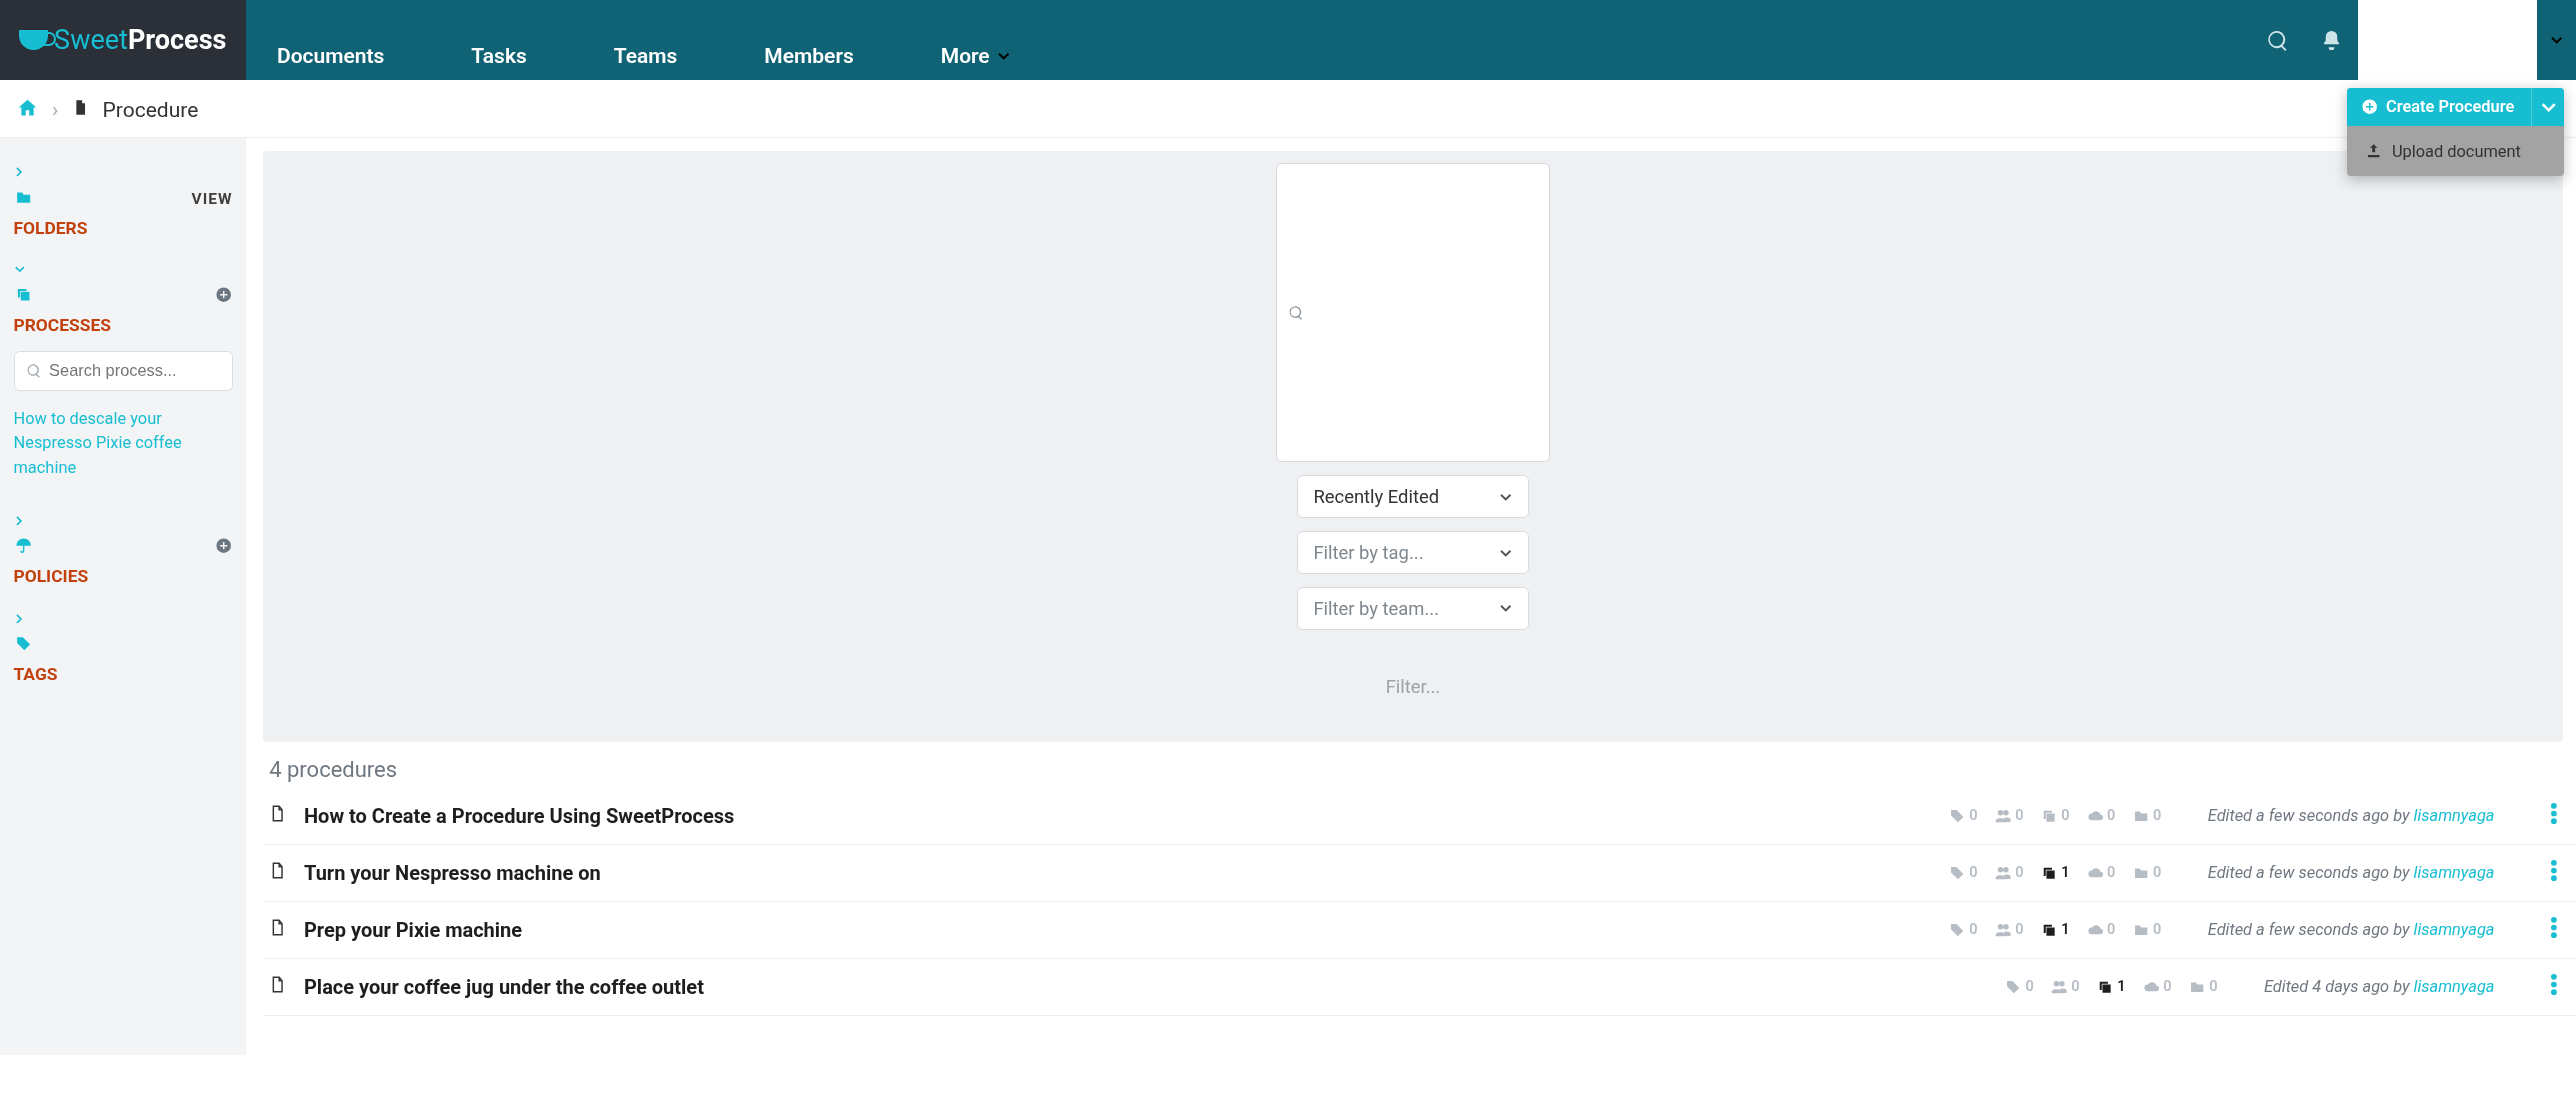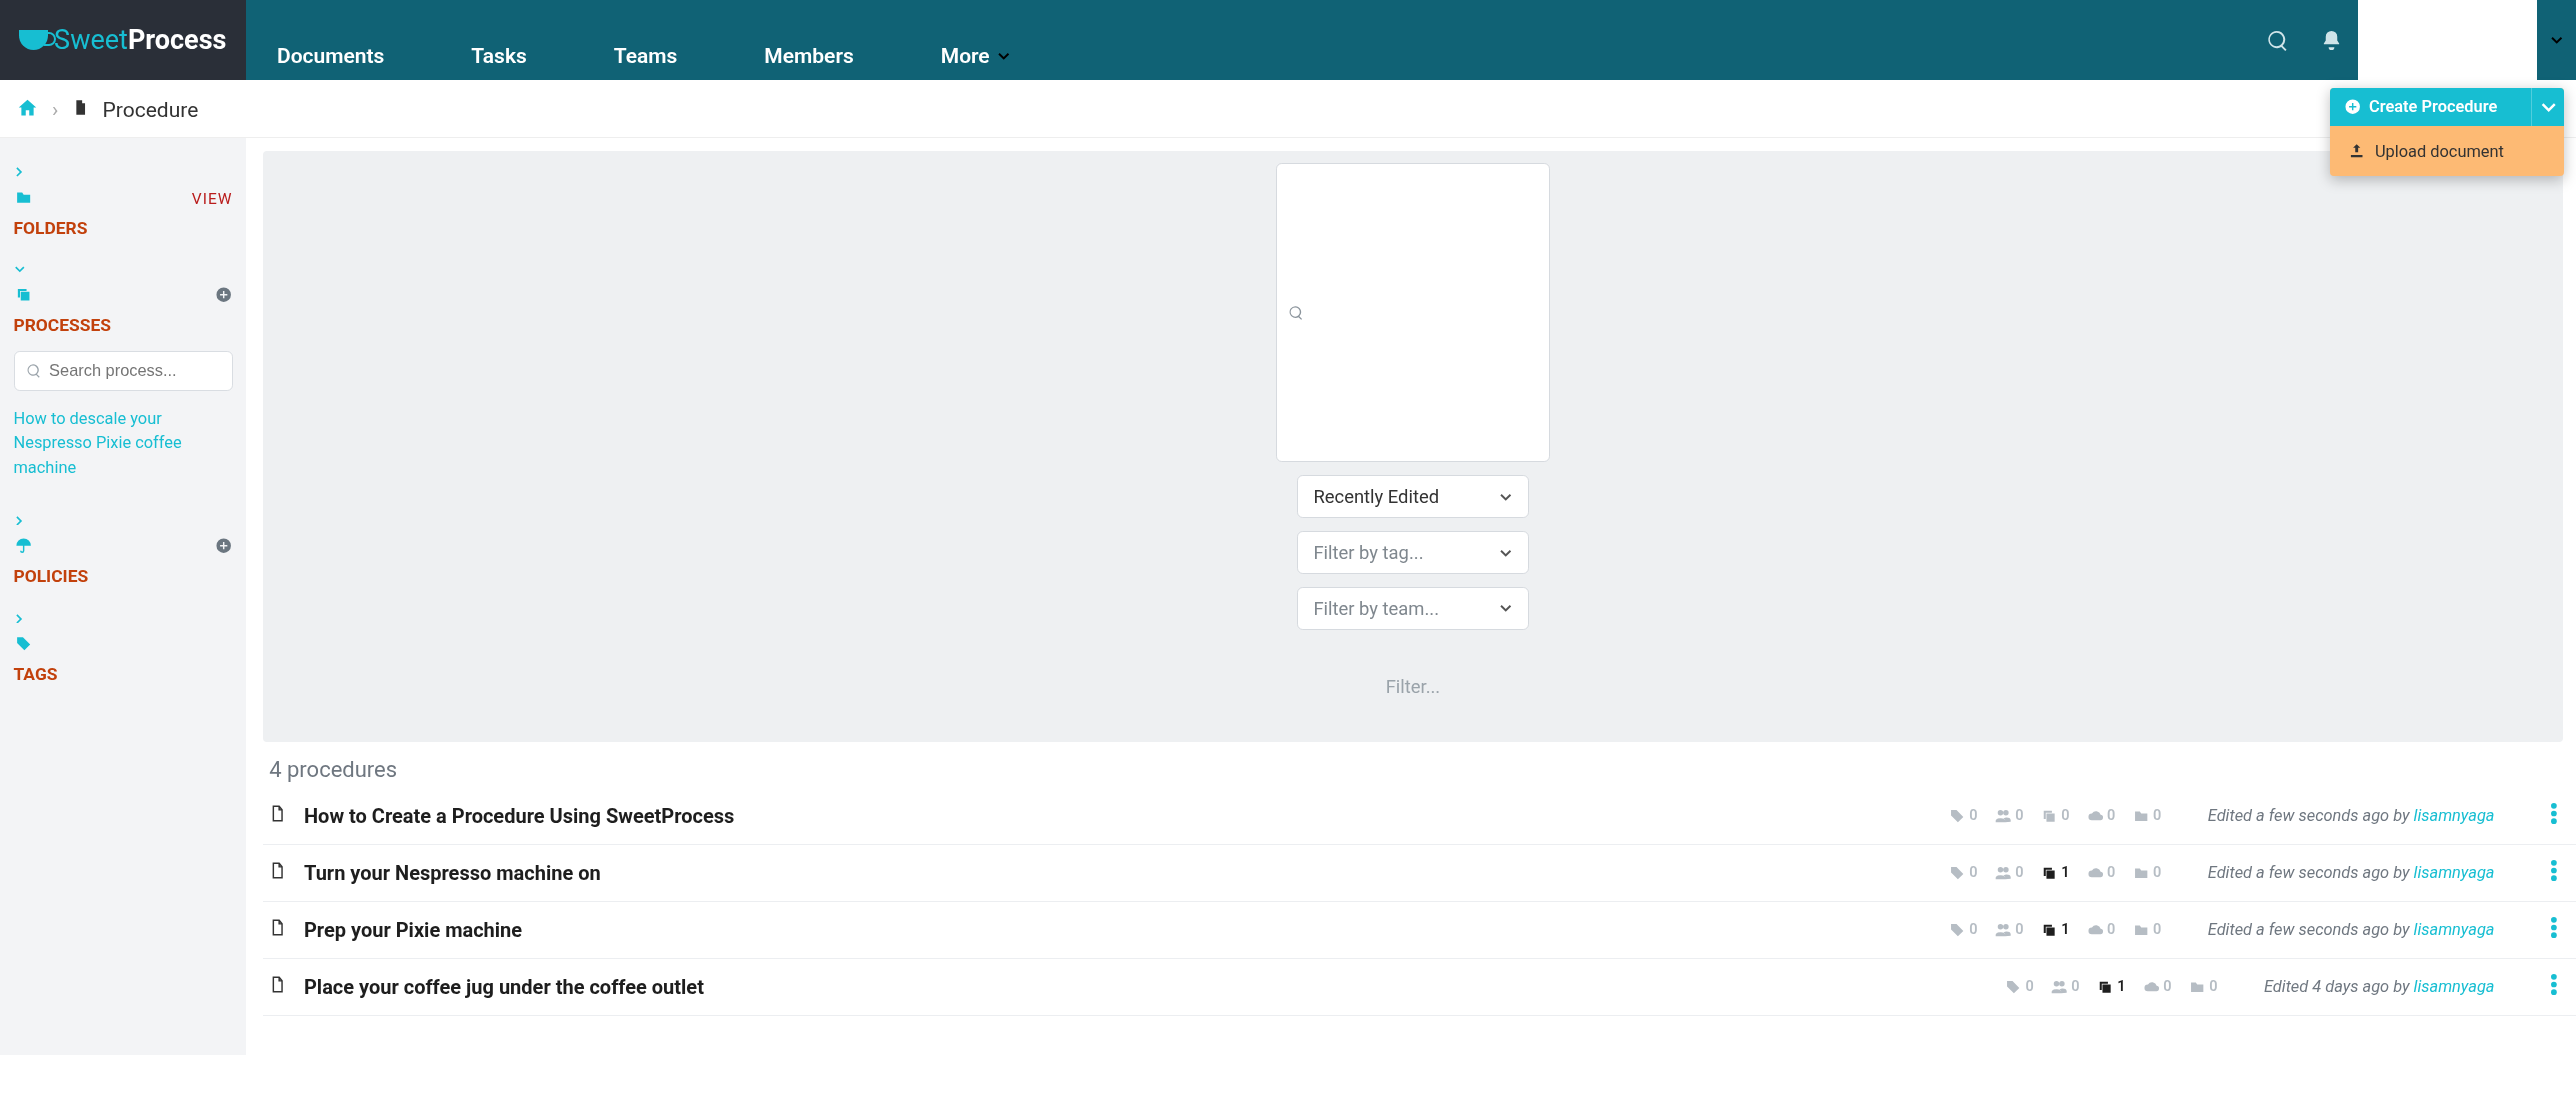--- a/index.html
+++ b/index.html
@@ -32,22 +32,22 @@
     display:flex; align-items:center; justify-content:space-between;
     padding: 17.4px 0 13.5px 17.4px; border-bottom:1px solid #eee; position:relative;
   }
   .breadcrumb { display:flex; align-items:center; gap:13.5px; font-size:21px; color:#333; }
   .breadcrumb .home svg { width:21px; height:21px; fill:#17bed2; }
   .breadcrumb .sep { color:#aaa; }
   .breadcrumb .doc-icon svg { width:17.4px; height:21px; fill:#333; }
 
   .create-menu {
     position:absolute; right:11.6px; top:7.7px;
-    background:#fdba74; box-shadow:0 3.9px 13.5px rgba(0,0,0,0.25);
-    border-radius:3.9px; overflow:hidden; width: 234px;
+    background:#a3a3a3; box-shadow:0 3.9px 13.5px rgba(0,0,0,0.25);
+    border-radius:3.9px; overflow:hidden; width: 217px;
   }
   .create-btn {
     display:flex; align-items:stretch; background:#17bed2; color:#fff;
     font-weight:600; font-size:16.4px; cursor:pointer;
   }
   .create-btn .main { display:flex; align-items:center; gap:7.7px; padding:9.7px 13.5px; flex:1; }
   .create-btn .dd { width:33px; display:flex; align-items:center; justify-content:center; border-left:1px solid rgba(255,255,255,0.25);}
   .create-btn svg { width:17.4px; height:17.4px; fill:#fff; }
   .upload-item { display:flex; align-items:center; gap:9.7px; padding:15.5px 17.4px; font-size:16.4px; color:#333; cursor:pointer; }
   .upload-item svg { width:17.4px; height:17.4px; fill:#333; }
@@ -55,21 +55,21 @@
   
   .cols { display:flex; }
   .sidebar {
     width:246px; background:#f3f4f6; padding:23px 13.5px 39px 13.5px;
     min-height: 502px;
   }
   .side-row { display:flex; align-items:center; justify-content:space-between; margin-bottom:21px; }
   .side-link { display:flex; align-items:flex-start; gap:7.7px; color:#c2410c; font-weight:700; font-size:17.4px; cursor:pointer;flex-direction:column; }
   .side-link .chev svg { width:11.6px; height:11.6px; fill:#17bed2; }
   .side-link .ficon svg { width:19.3px; height:17.4px; fill:#17bed2; }
-  .side-view { color:#b91c1c; font-weight:400; letter-spacing:1px; font-size:15.5px; cursor:pointer;}
+  .side-view { color:#404040; font-weight:700; letter-spacing:1px; font-size:15.5px; cursor:pointer;}
   .side-add svg { width:17.4px; height:17.4px; fill:#6b7680; cursor:pointer;}
   .side-search {
     display:flex; align-items:center; gap:7.7px; background:#fff; border:1px solid #d9dde2;
     border-radius:5.8px; padding:9.7px 11.6px; margin: -5.8px 0 15.5px 0;
   }
   .side-search svg { width:17.4px; height:17.4px; fill:#9aa3aa; }
   .side-search input { border:none; outline:none; font-size:16.4px; width:100%; color:#555; }
   .side-doc-link { color:#17bed2; font-size:16.4px; line-height:1.5; text-decoration:none; display:block; margin-bottom: 29px; cursor:pointer;}
 
   

